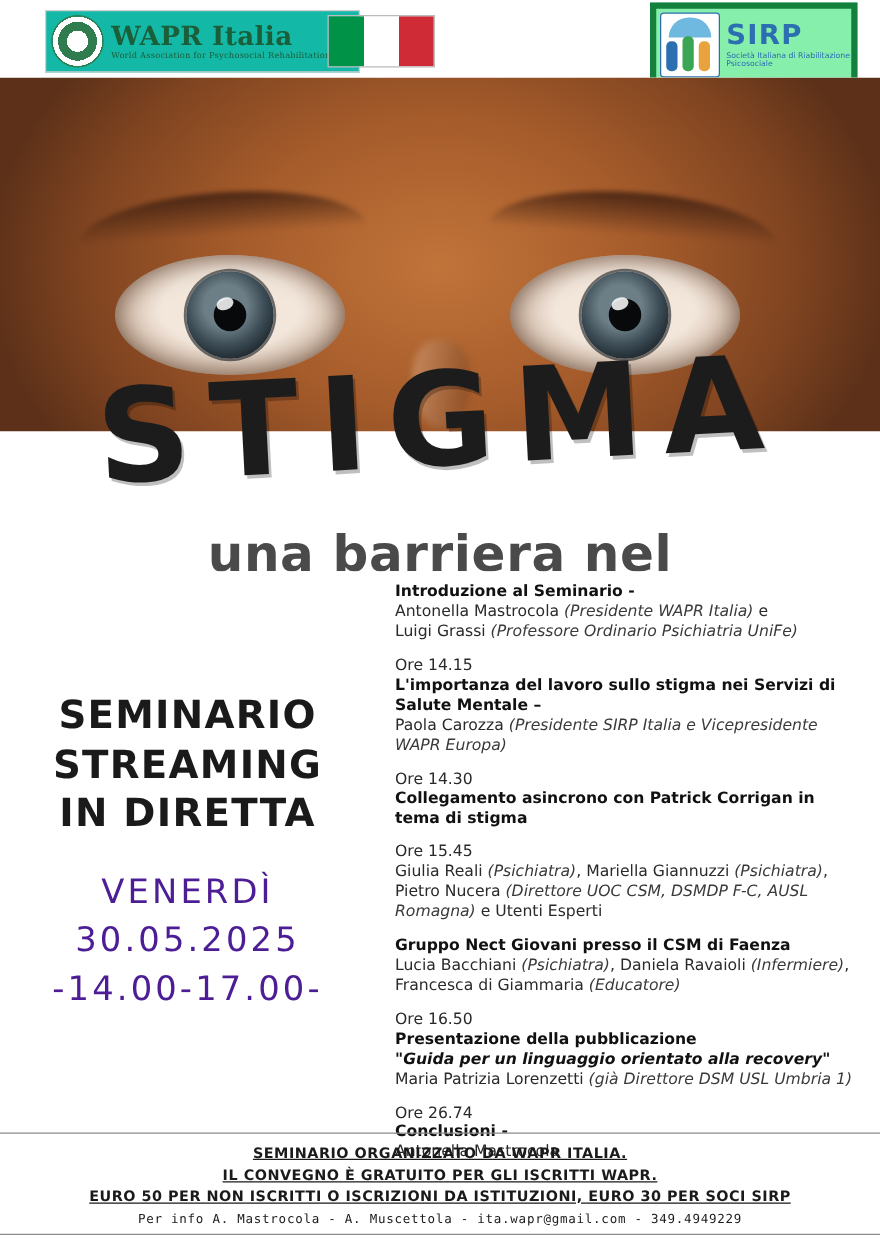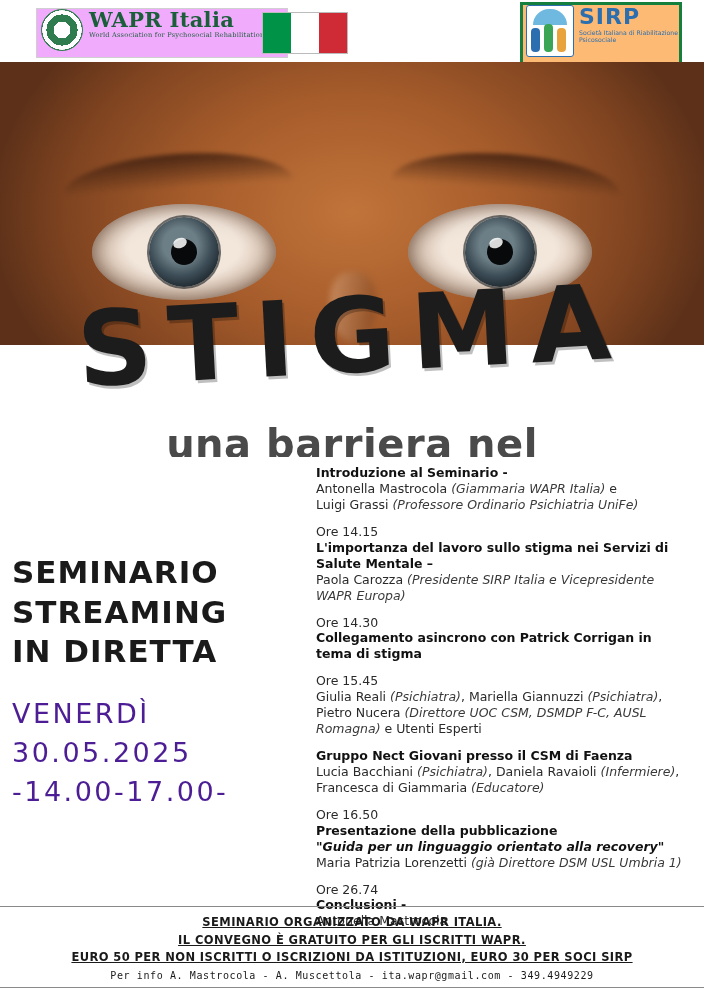--- a/index.html
+++ b/index.html
@@ -14,22 +14,22 @@
   
   .header{
     height:62px;
     position:relative;
     background:#ffffff;
   }
   .wapr-logo{
     position:absolute;left:36px;top:8px;
     width:250px;height:48px;
     border:1px solid #cfcfcf;
-    background:#f0abfc;
-    display:flex;
+    background:#14b8a6;
+    display:flex;align-items:center;
   }
   .wapr-mark{
     width:40px;height:40px;margin-left:4px;
     border-radius:50%;
     background:radial-gradient(circle at 50% 50%, #ffffff 0 30%, #2f7d4f 30% 55%, #ffffff 55% 70%, #2f7d4f 70% 100%);
     border:1px solid #2f7d4f;
     flex:0 0 auto;
   }
   .wapr-text{padding-left:6px;line-height:1.02;}
   .wapr-title{
@@ -40,22 +40,22 @@
     font-family:"DejaVu Serif", serif;
     font-size:6.6px;color:#1b5e3a;letter-spacing:.2px;margin-top:2px;
   }
   .flag{
     position:absolute;left:262px;top:12px;width:84px;height:40px;
     background:linear-gradient(to right,#009246 0 33.33%,#ffffff 33.33% 66.66%,#ce2b37 66.66% 100%);
     border:1px solid #bbb;
   }
   .sirp-logo{
     position:absolute;left:520px;top:2px;width:156px;height:58px;
-    border:3px solid #15803d;background:#fdba74;
-    display:flex;
+    border:5px solid #15803d;background:#86efac;
+    display:flex;align-items:center;
   }
   .sirp-mark{
     width:46px;height:50px;margin-left:3px;flex:0 0 auto;
     background:#ffffff;border:1px solid #2c6fb0;border-radius:3px;
     position:relative;overflow:hidden;
   }
   .sirp-mark .fig{
     position:absolute;bottom:4px;width:9px;height:24px;border-radius:4px;
   }
   .sirp-mark .f1{left:4px;background:#2c6fb0;}
@@ -140,21 +140,21 @@
     letter-spacing:.5px;
   }
   
   .main{
     position:relative;
     height:470px;
     padding-top:10px;
     box-sizing:border-box;
   }
   .left-col{
-    position:absolute;left:12px;top:96px;width:300px;text-align:left;
+    position:absolute;left:0;top:96px;width:300px;text-align:center;
   }
   .seminario{
     font-size:31px;font-weight:bold;letter-spacing:1px;line-height:1.28;color:#1a1a1a;
   }
   .seminario span{display:block;}
   .date-block{
     margin-top:22px;
     font-size:27px;letter-spacing:2.5px;line-height:1.45;color:#4c1d95;
   }
   .date-block span{display:block;}
@@ -247,21 +247,21 @@
       <span>VENERDÌ</span>
       <span>30.05.2025</span>
       <span>-14.00-17.00-</span>
     </div>
   </div>
 
   <div class="right-col">
 
     <div class="item">
       <div class="titolo">Introduzione al Seminario -</div>
-      <div class="people">Antonella Mastrocola <i>(Giammaria WAPR Italia)</i> e<br>Luigi Grassi <i>(Professore Ordinario Psichiatria UniFe)</i></div>
+      <div class="people">Antonella Mastrocola <i>(Presidente WAPR Italia)</i> e<br>Luigi Grassi <i>(Professore Ordinario Psichiatria UniFe)</i></div>
     </div>
 
     <div class="item">
       <div class="ora">Ore 14.15</div>
       <div class="titolo">L'importanza del lavoro sullo stigma nei Servizi di Salute Mentale –</div>
       <div class="people">Paola Carozza <i>(Presidente SIRP Italia e Vicepresidente WAPR Europa)</i></div>
     </div>
 
     <div class="item">
       <div class="ora">Ore 14.30</div>

